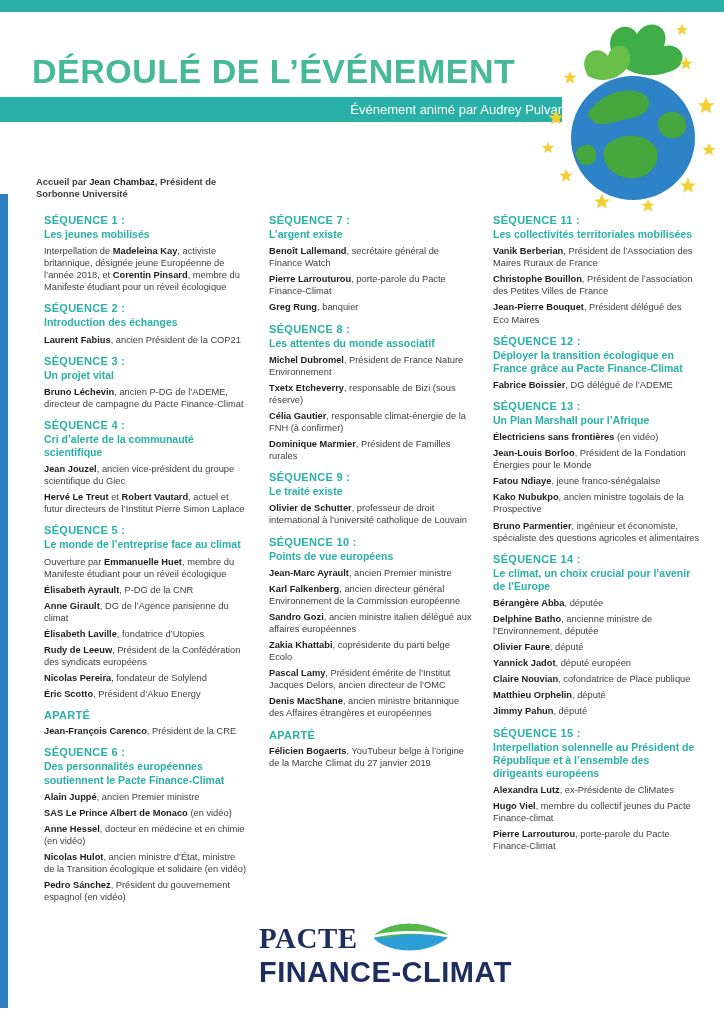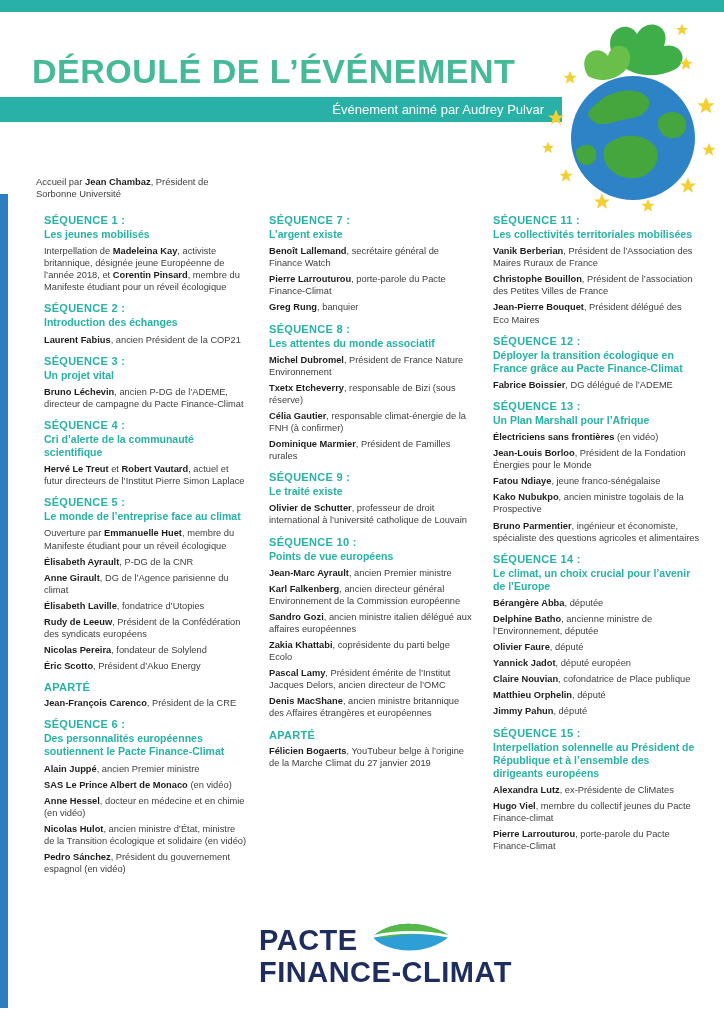--- a/index.html
+++ b/index.html
@@ -13,32 +13,32 @@
   }
   *{margin:0;padding:0;box-sizing:border-box;}
   body{
     width:724px;height:1024px;margin:0;background:#ffffff;
     font-family:"Liberation Sans","DejaVu Sans",sans-serif;
     position:relative;overflow:hidden;color:#3d3d3d;
   }
   .top-strip{position:absolute;top:0;left:0;width:724px;height:12px;background:var(--teal);}
   .left-strip{position:absolute;top:194px;left:0;width:8px;height:814px;background:var(--strip-blue);}
   .title{position:absolute;left:32px;top:52px;font-size:34px;font-weight:bold;color:var(--title-green);letter-spacing:0.5px;white-space:nowrap;}
-  .subtitle-bar{position:absolute;left:0;top:97px;width:562px;height:25px;background:var(--teal);color:#fff;font-size:13px;display:flex;align-items:center;justify-content:flex-end;padding-right:18px;}
+  .subtitle-bar{position:absolute;left:0;top:97px;width:562px;height:25px;background:var(--teal);color:#fff;font-size:13px;display:flex;align-items:center;justify-content:flex-end;}
   .globe{position:absolute;top:12px;right:2px;width:188px;height:202px;}
-  .intro{position:absolute;left:36px;top:176px;width:200px;font-size:9.4px;line-height:1.32;}
+  .intro{position:absolute;left:36px;top:176px;width:200px;font-size:9.4px;line-height:1.32;font-weight:bold;}
   .columns{position:absolute;left:44px;top:214px;width:656px;display:grid;grid-template-columns:204px 203px 207px;column-gap:21px;align-items:start;}
   .block{margin-bottom:9px;}
   .seq-label{color:var(--teal);font-weight:bold;font-size:11px;letter-spacing:0.3px;margin-bottom:2px;}
   .seq-title{color:var(--teal);font-weight:bold;font-size:10.5px;line-height:1.25;margin-bottom:3px;}
   .entry{font-size:9.3px;line-height:1.3;margin:4px 0 4px;}
   .entry b{color:#1e1e1e;}
   .intro b{color:#1e1e1e;}
   .logo{position:absolute;left:259px;top:920px;color:var(--logo-navy);font-weight:bold;}
-  .logo-row{display:flex;align-items:flex-end;gap:11px;}
+  .logo-row{display:flex;align-items:center;gap:11px;font-family:Liberation Serif, serif;}
   .logo-word{font-size:29px;letter-spacing:0.5px;line-height:1.1;white-space:nowrap;}
 </style>
 </head>
 <body>
 
 <div class="top-strip"></div>
 <div class="left-strip"></div>
 
 <h1 class="title">DÉROULÉ DE L’ÉVÉNEMENT</h1>
 
@@ -94,20 +94,21 @@
         <p class="entry"><b>Laurent Fabius</b><span>, ancien Président de la COP21</span></p>
       </section>
       <section class="block">
         <div class="seq-label">SÉQUENCE 3 :</div>
         <div class="seq-title">Un projet vital</div>
         <p class="entry"><b>Bruno Léchevin</b><span>, ancien P-DG de l’ADEME, directeur de campagne du Pacte Finance-Climat</span></p>
       </section>
       <section class="block">
         <div class="seq-label">SÉQUENCE 4 :</div>
         <div class="seq-title">Cri d’alerte de la communauté scientifique</div>
+        <p class="entry"><b>Jean Jouzel</b><span>, ancien vice-président du groupe scientifique du Giec</span></p>
         <p class="entry"><b>Hervé Le Treut</b><span> et </span><b>Robert Vautard</b><span>, actuel et futur directeurs de l’Institut Pierre Simon Laplace</span></p>
       </section>
       <section class="block">
         <div class="seq-label">SÉQUENCE 5 :</div>
         <div class="seq-title">Le monde de l’entreprise face au climat</div>
         <p class="entry"><span>Ouverture par </span><b>Emmanuelle Huet</b><span>, membre du Manifeste étudiant pour un réveil écologique</span></p>
         <p class="entry"><b>Élisabeth Ayrault</b><span>, P-DG de la CNR</span></p>
         <p class="entry"><b>Anne Girault</b><span>, DG de l’Agence parisienne du climat</span></p>
         <p class="entry"><b>Élisabeth Laville</b><span>, fondatrice d’Utopies</span></p>
         <p class="entry"><b>Rudy de Leeuw</b><span>, Président de la Confédération des syndicats européens</span></p>

